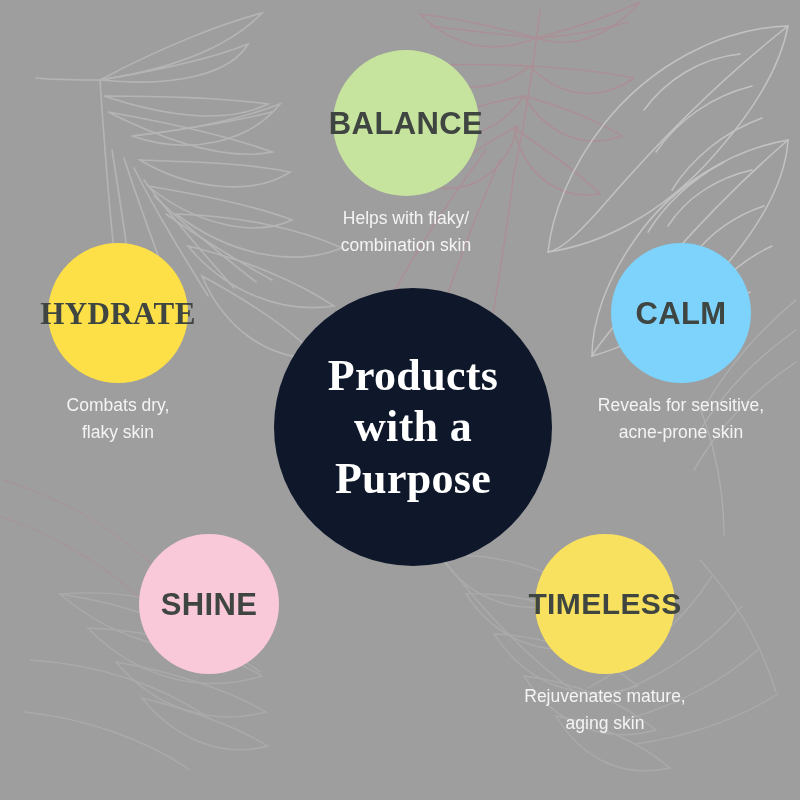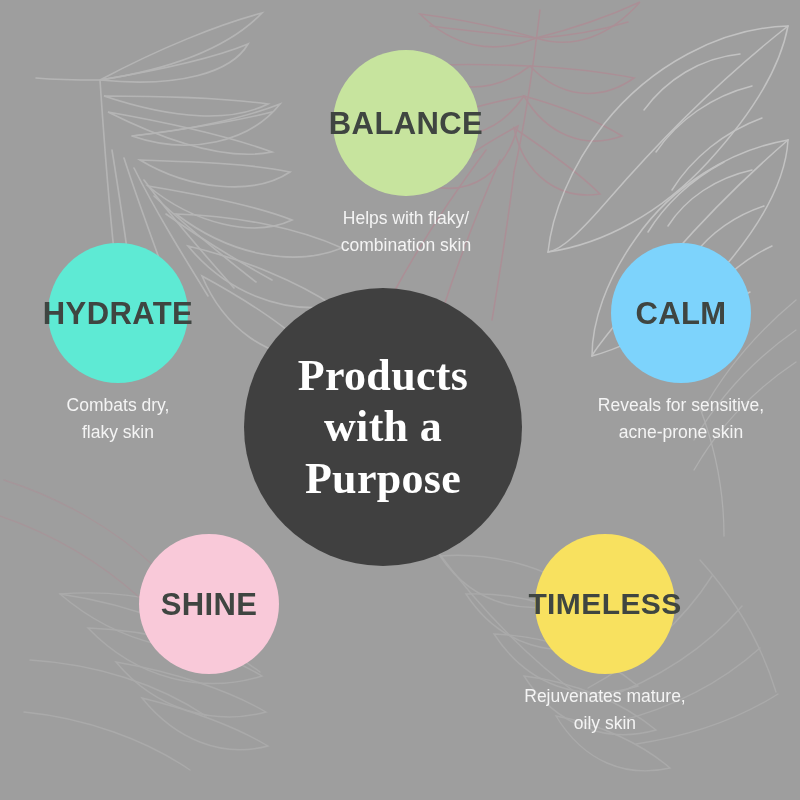--- a/index.html
+++ b/index.html
@@ -34,25 +34,25 @@
   
   .hub {
     position: absolute;
     border-radius: 50%;
     display: flex;
     align-items: center;
     justify-content: center;
     text-align: center;
   }
   #hub-circle {
-    left: 244px;
+    left: 274px;
     top: 288px;
     width: 278px;
     height: 278px;
-    background: #404040;
+    background: #0f172a;
   }
   #hub-title {
     color: #ffffff;
     font-family: "Liberation Serif", "DejaVu Serif", serif;
     font-weight: 700;
     font-size: 44px;
     line-height: 1.16;
     letter-spacing: 0.3px;
     width: 230px;
   }
@@ -86,21 +86,21 @@
     margin-top: 9px;
     white-space: pre-line;
   }
 
   
   #node-balance  { left: 276px; top: 50px; }
   #node-balance  .node-circle { width: 146px; height: 146px; background: #c7e49e; }
   #node-balance  .node-label  { font-size: 31px; }
 
   #node-hydrate  { left: -12px; top: 243px; }
-  #node-hydrate  .node-circle { width: 140px; height: 140px; background: #5eead4; }
+  #node-hydrate  .node-circle { width: 140px; height: 140px; background: #fde047; font-family: Liberation Serif, serif; }
   #node-hydrate  .node-label  { font-size: 31px; }
 
   #node-calm     { left: 551px; top: 243px; }
   #node-calm     .node-circle { width: 140px; height: 140px; background: #7dd3fc; }
   #node-calm     .node-label  { font-size: 31px; }
 
   #node-shine    { left: 79px; top: 534px; gap: 44px; }
   #node-shine    .node-circle { width: 140px; height: 140px; background: #f9c9d9; }
   #node-shine    .node-label  { font-size: 31px; }
 
@@ -244,16 +244,16 @@
     <div class="node-circle">
       <span class="node-label">SHINE</span>
     </div>
   </div>
 
   <div class="node" id="node-timeless">
     <div class="node-circle">
       <span class="node-label">TIMELESS</span>
     </div>
     <div class="node-caption">Rejuvenates mature,
-oily skin</div>
+aging skin</div>
   </div>
 
 </div>
 
 </body></html>

